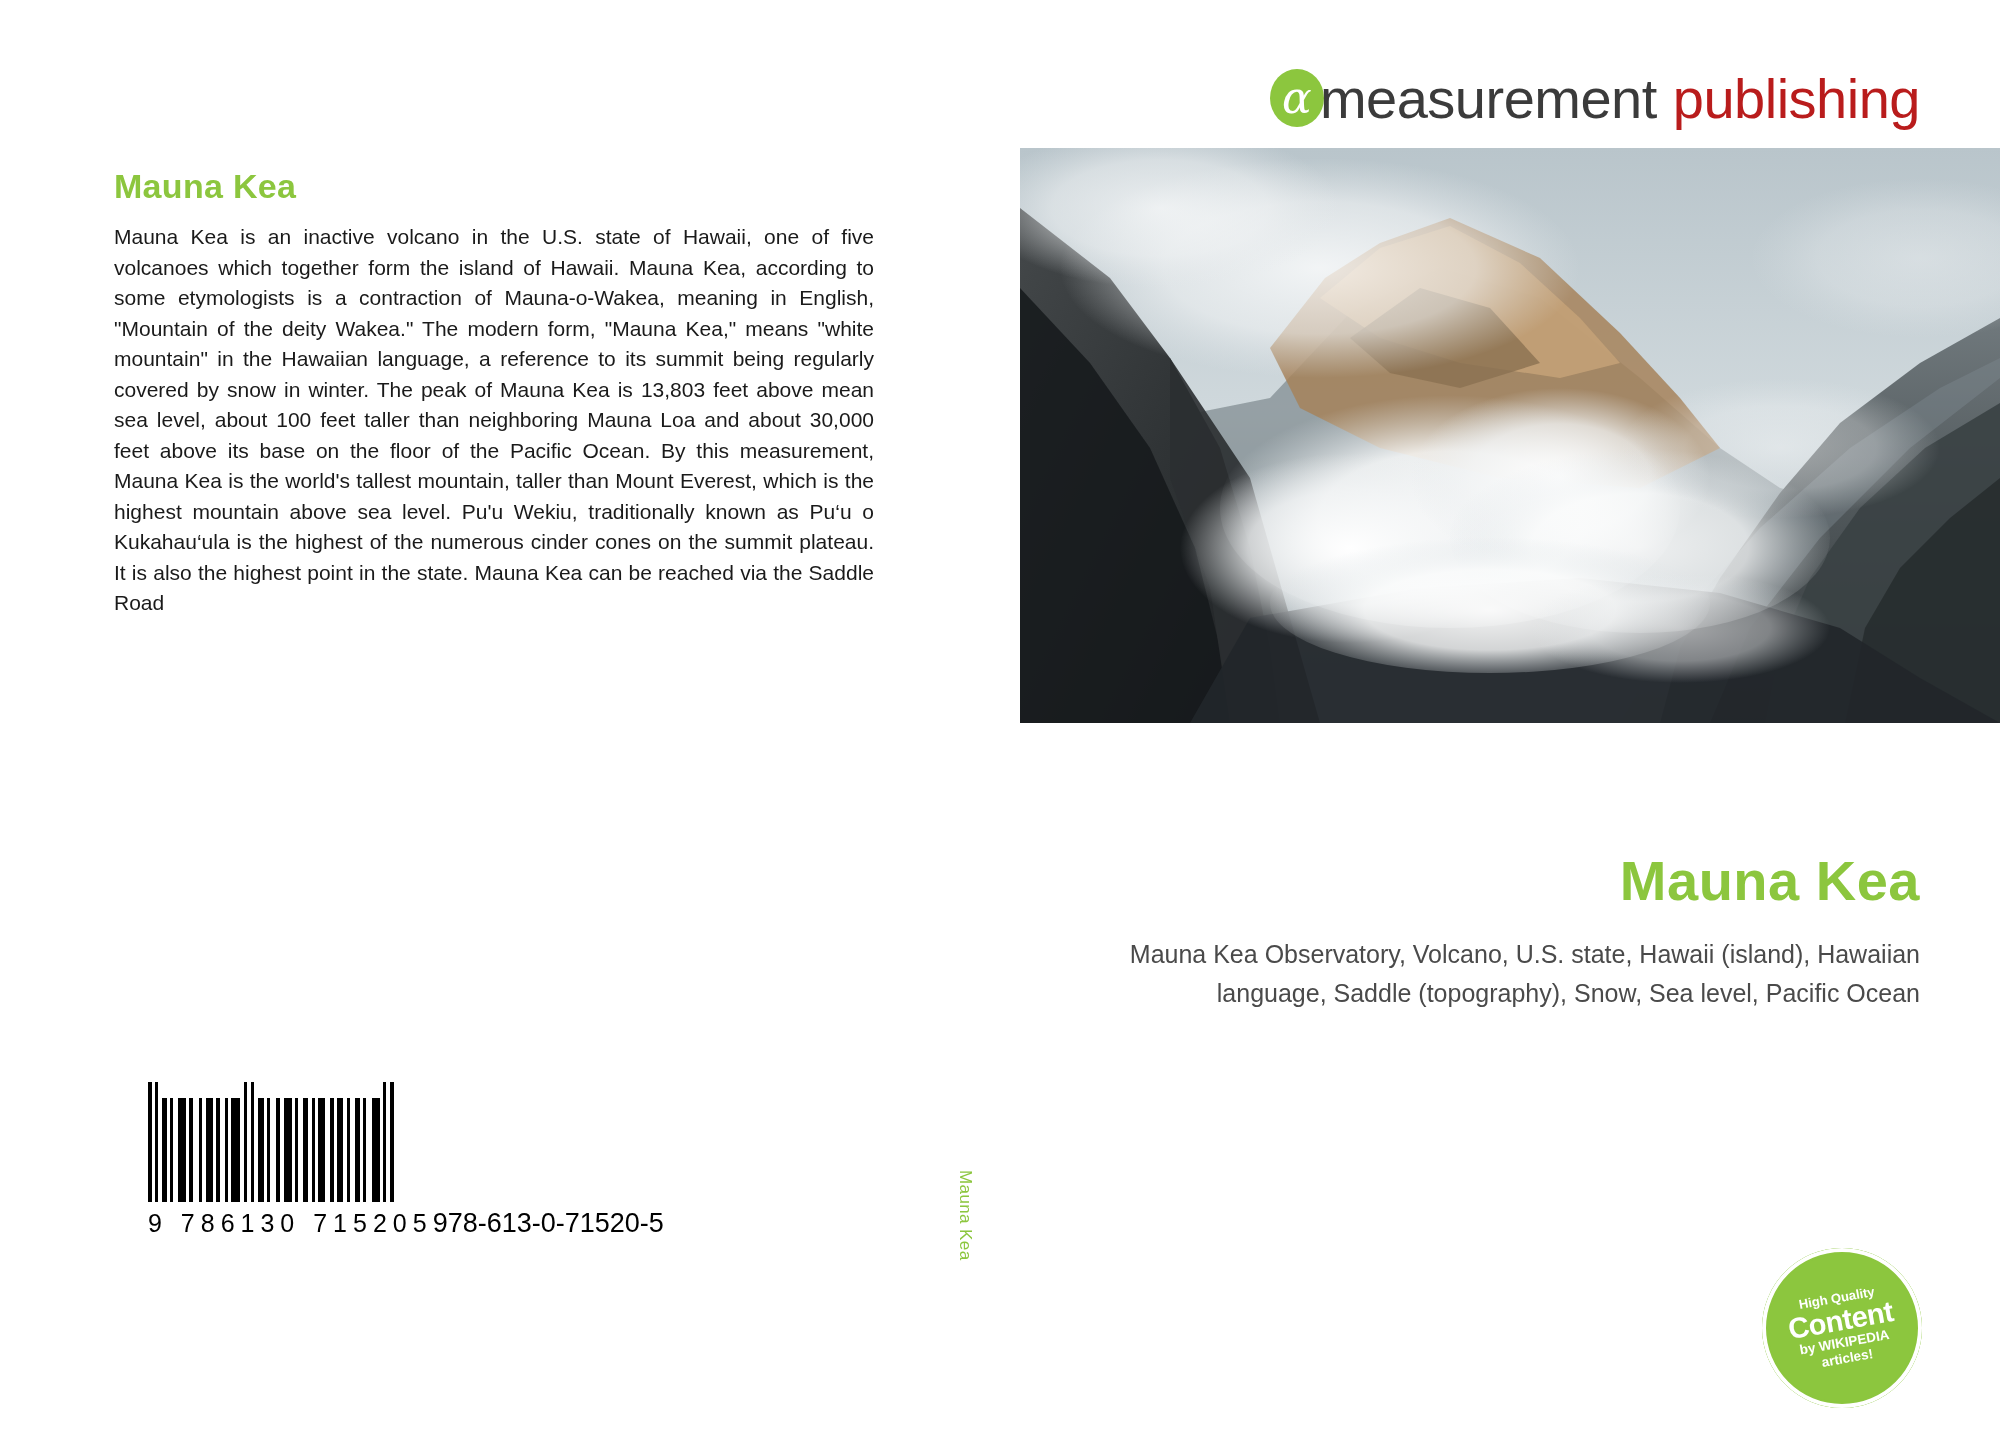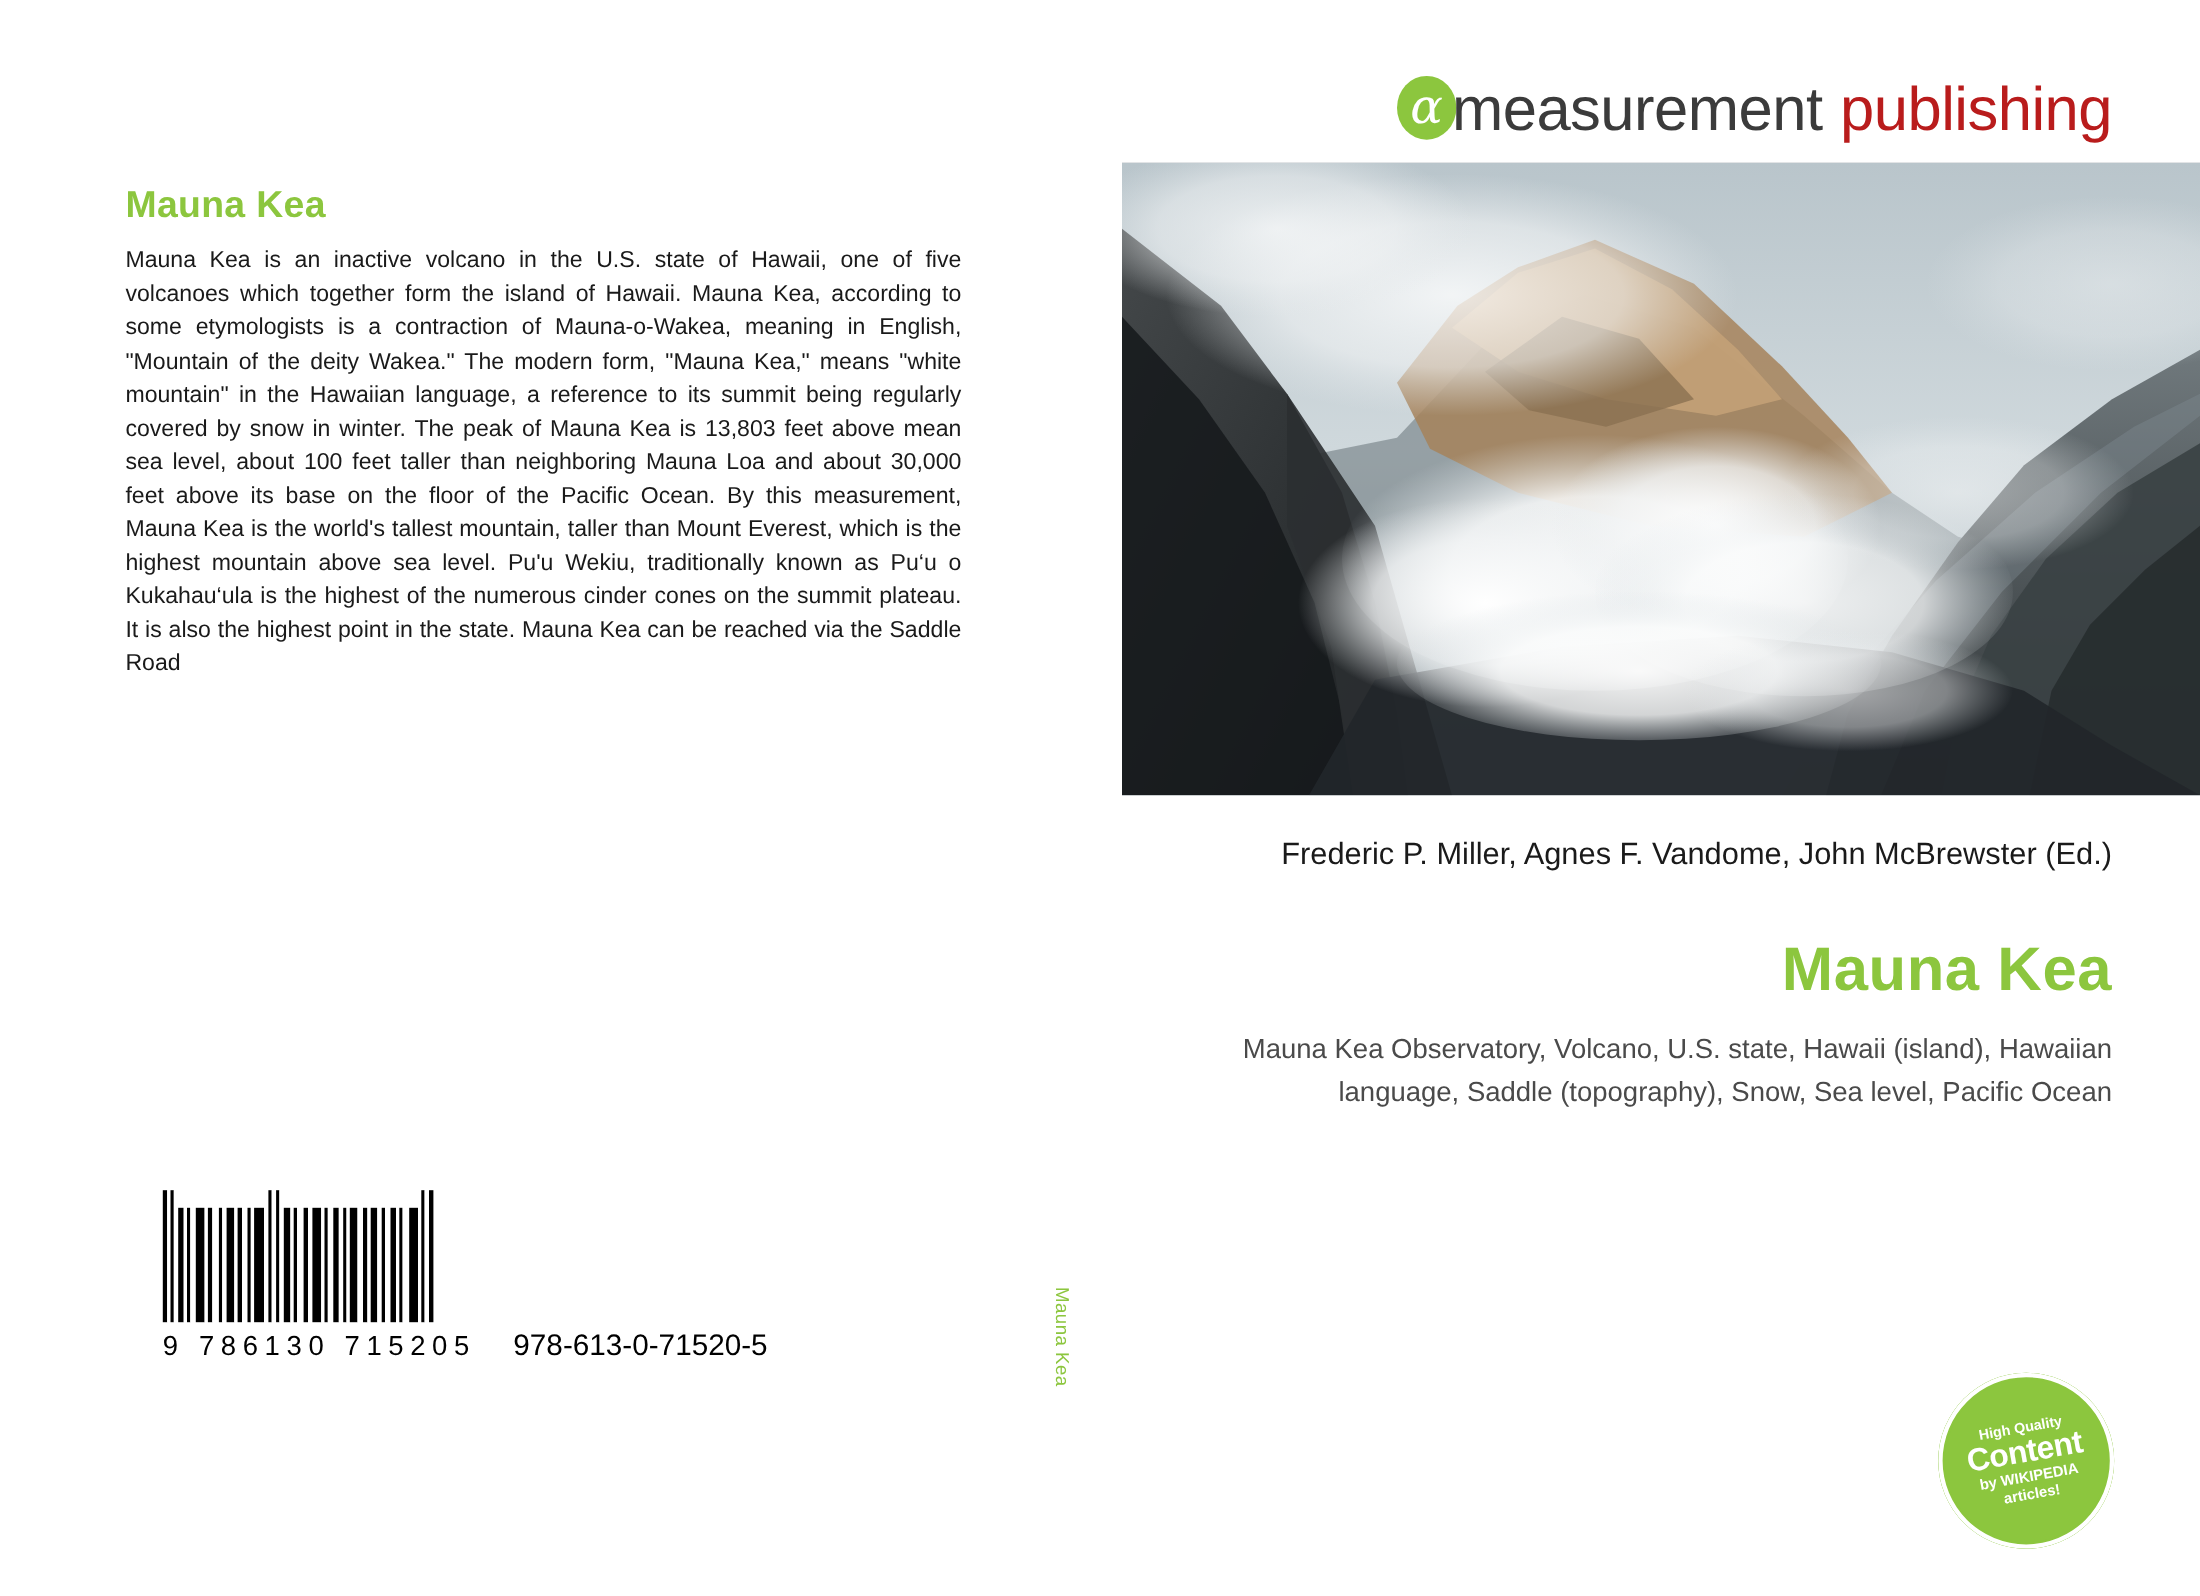--- a/index.html
+++ b/index.html
@@ -110,21 +110,20 @@
   .barcode-digits {
     font-size: 25px;
     letter-spacing: 6px;
     font-family: "Liberation Sans", sans-serif;
     color: #000;
     white-space: nowrap;
   }
   .isbn-text {
     font-size: 27px;
     color: #000;
-    margin-left: 34px;
     white-space: nowrap;
   }
 
   
   .spine-text {
     position: absolute;
     left: 975px;
     top: 1170px;
     transform: rotate(90deg);
     transform-origin: left top;
@@ -354,21 +353,20 @@
       <ellipse cx="620" cy="390" rx="190" ry="95" fill="url(#steam2)" opacity="0.85"></ellipse>
       <ellipse cx="300" cy="120" rx="260" ry="110" fill="url(#steam)" opacity="0.8"></ellipse>
       <ellipse cx="140" cy="60" rx="180" ry="80" fill="url(#steam)" opacity="0.7"></ellipse>
       <ellipse cx="760" cy="300" rx="160" ry="70" fill="url(#steam)" opacity="0.45"></ellipse>
       <ellipse cx="470" cy="455" rx="220" ry="70" fill="url(#steam2)" opacity="0.95"></ellipse>
       <ellipse cx="660" cy="480" rx="150" ry="55" fill="url(#steam)" opacity="0.6"></ellipse>
       <ellipse cx="900" cy="110" rx="170" ry="80" fill="url(#steam)" opacity="0.35"></ellipse>
     </svg>
   </div>
 
-  <div class="authors">Frederic P. Miller, Agnes F. Vandome, John McBrewster (Ed.)</div>
   <div class="front-title">Mauna Kea</div>
   <div class="keywords">Mauna Kea Observatory, Volcano, U.S. state, Hawaii (island), Hawaiian language, Saddle (topography), Snow, Sea level, Pacific Ocean</div>
 
   <div class="badge">
     <div class="badge-circle"></div>
     <div class="badge-inner">
       <span class="badge-l1">High Quality</span>
       <span class="badge-l2">Content</span>
       <span class="badge-l3">by WIKIPEDIA</span>
       <span class="badge-l4">articles!</span>

